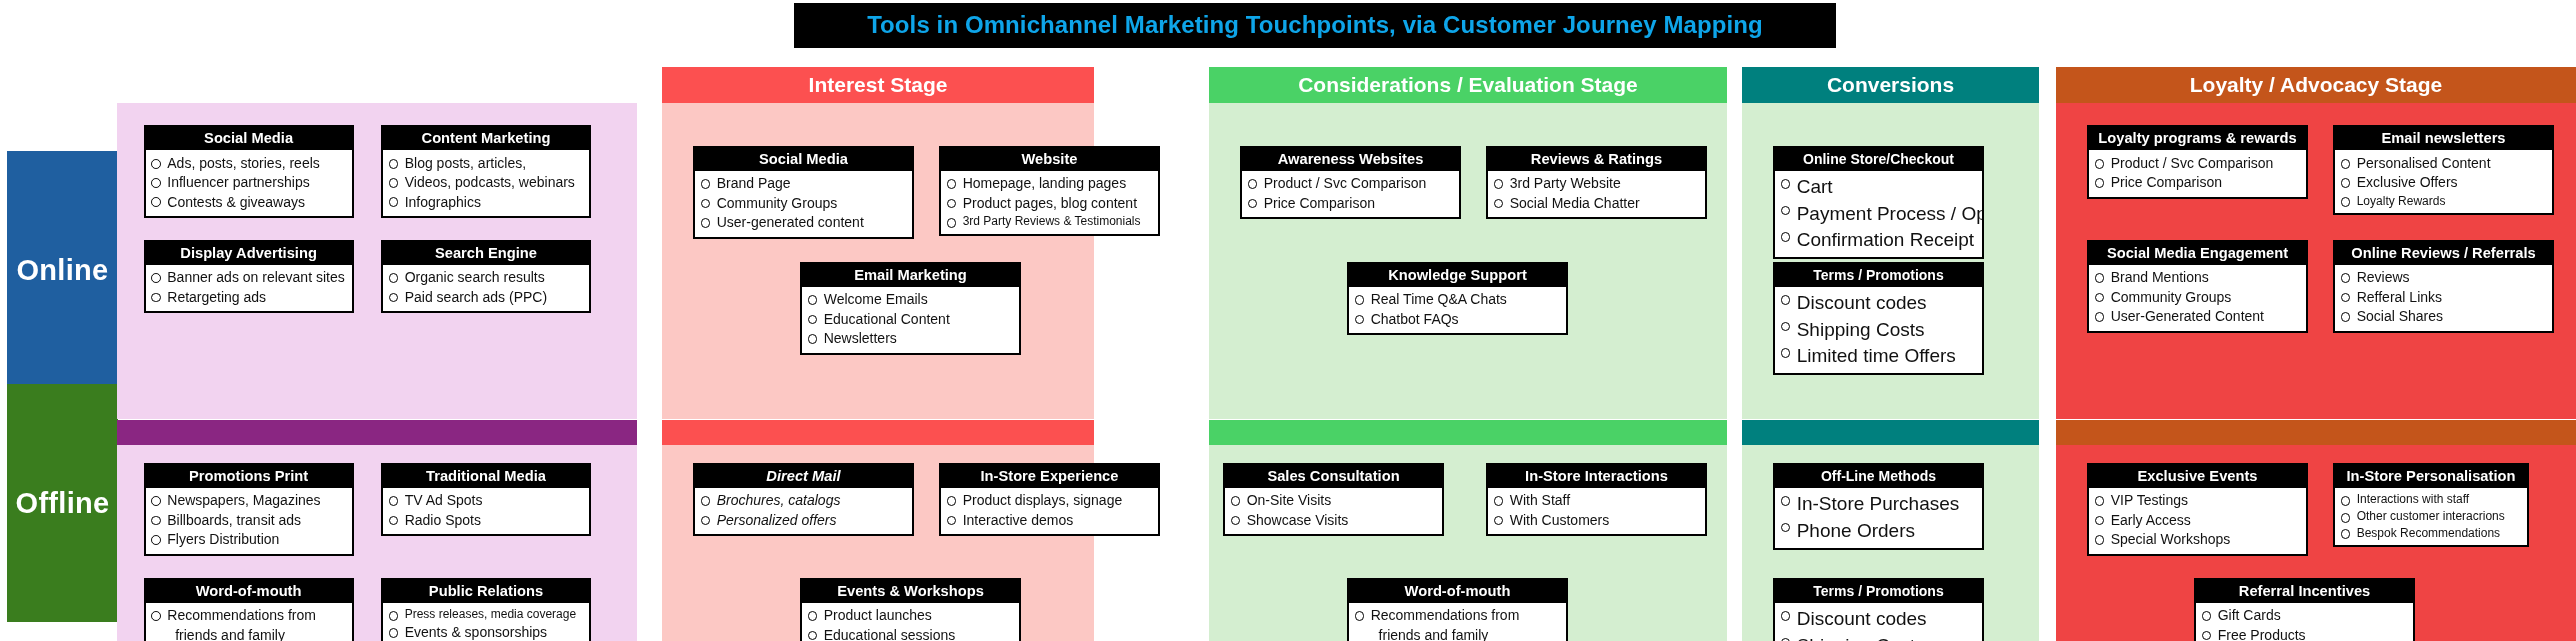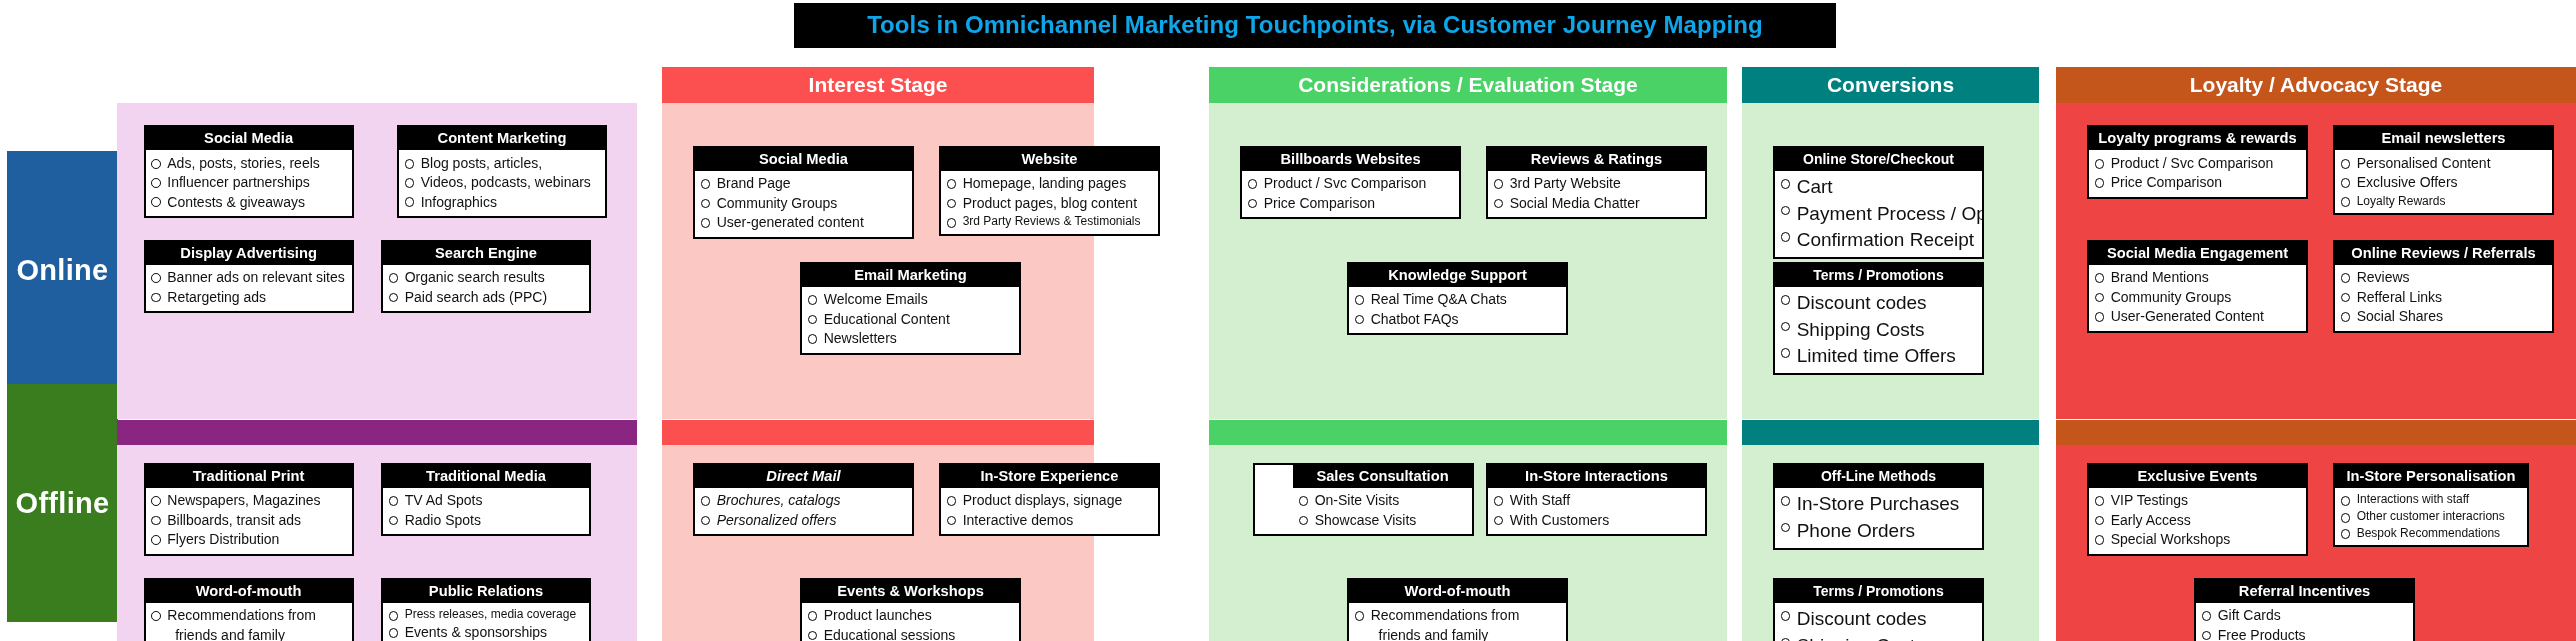--- a/index.html
+++ b/index.html
@@ -159,21 +159,21 @@
           <li>
               <span class="bullet-ring"></span>
               <span>Influencer partnerships</span>
             </li>
           <li>
               <span class="bullet-ring"></span>
               <span>Contests &amp; giveaways</span>
             </li>
         </ul>
       </div>
-      <div class="card" style="left:280px; top:22.4px; width:210px;">
+      <div class="card" style="left:264px; top:22.4px; width:210px;">
         <div class="card-title">Content Marketing</div>
         <ul class="card-list">
           <li>
               <span class="bullet-ring"></span>
               <span>Blog posts, articles,</span>
             </li>
           <li>
               <span class="bullet-ring"></span>
               <span>Videos, podcasts, webinars</span>
             </li>
@@ -206,21 +206,21 @@
           <li>
               <span class="bullet-ring"></span>
               <span>Paid search ads (PPC)</span>
             </li>
         </ul>
       </div>
     </div>
     <div class="stage-body divider div-awareness"></div>
     <div class="stage-body offline bg-awareness">
       <div class="card" style="left:26.6px; top:18px; width:210px;">
-        <div class="card-title">Traditional Print</div>
+        <div class="card-title">Promotions Print</div>
         <ul class="card-list">
           <li>
               <span class="bullet-ring"></span>
               <span>Newspapers, Magazines</span>
             </li>
           <li>
               <span class="bullet-ring"></span>
               <span>Billboards, transit ads</span>
             </li>
           <li>
@@ -370,21 +370,21 @@
       </div>
     </div>
   </div>
 
   <div class="stage-col" style="left:1209px; width:518px;">
     <div class="stage-header hdr-consider narrow-font">
       <span>Considerations / Evaluation Stage</span>
     </div>
     <div class="stage-body online bg-consider">
       <div class="card" style="left:31px; top:43px; width:221px;">
-        <div class="card-title">Billboards Websites</div>
+        <div class="card-title">Awareness Websites</div>
         <ul class="card-list">
           <li>
               <span class="bullet-ring"></span>
               <span>Product / Svc Comparison</span>
             </li>
           <li>
               <span class="bullet-ring"></span>
               <span>Price Comparison</span>
             </li>
         </ul>
@@ -411,21 +411,21 @@
             </li>
           <li>
               <span class="bullet-ring"></span>
               <span>Chatbot FAQs</span>
             </li>
         </ul>
       </div>
     </div>
     <div class="stage-body divider div-consider"></div>
     <div class="stage-body offline bg-consider">
-      <div class="card" style="left:44px; top:18px; width:221px;padding-left:38px;">
+      <div class="card" style="left:14px; top:18px; width:221px;">
         <div class="card-title">Sales Consultation</div>
         <ul class="card-list">
           <li>
               <span class="bullet-ring"></span>
               <span>On-Site Visits</span>
             </li>
           <li>
               <span class="bullet-ring"></span>
               <span>Showcase Visits</span>
             </li>

